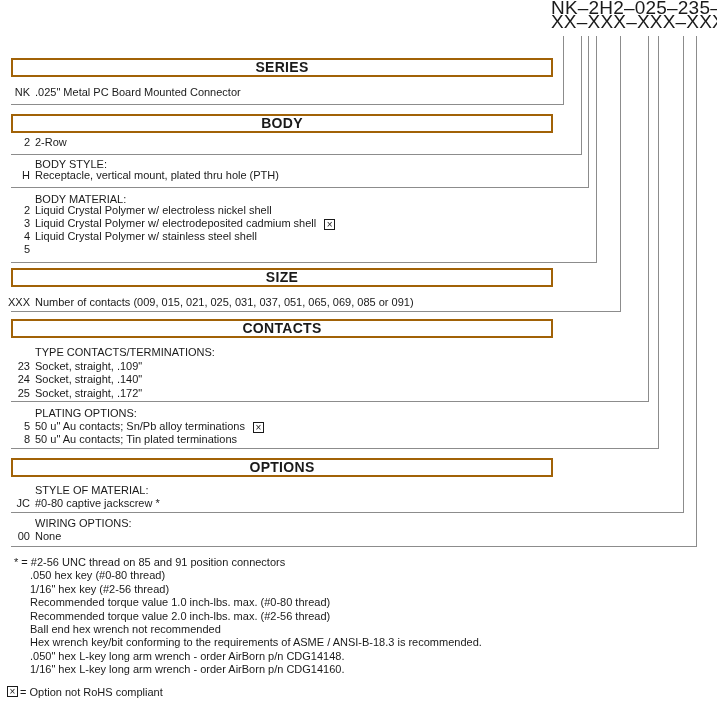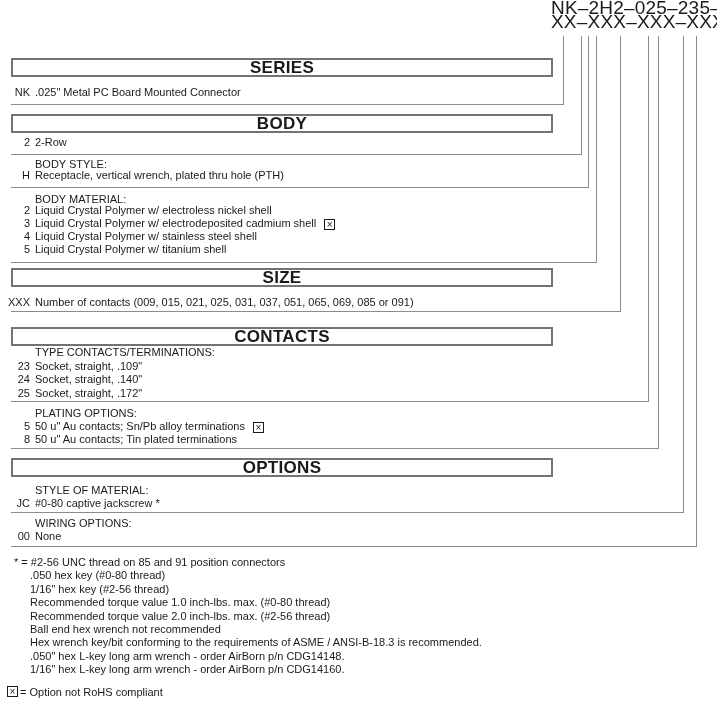--- a/index.html
+++ b/index.html
@@ -1,22 +1,22 @@
 <!DOCTYPE html>
 <html><head>
 <meta charset="utf-8">
 <style>
   html,body{margin:0;padding:0}
   body{width:717px;height:702px;background:#ffffff;position:relative;overflow:hidden;
        font-family:"Liberation Sans",sans-serif;color:#1a1a1a;}
   #lines{position:absolute;left:0;top:0;pointer-events:none}
   .conn{fill:none;stroke:#8c8c8c;stroke-width:1;shape-rendering:crispEdges}
   .pn{position:absolute;left:551px;font-size:19px;line-height:14px;white-space:pre;letter-spacing:.2px}
-  .hdr{position:absolute;left:11px;width:538px;height:15px;border:2px solid #737373;background:#fff;
-       text-align:center;font-size:17px;font-weight:bold;line-height:15px;letter-spacing:.3px}
+  .hdr{position:absolute;left:11px;width:538px;height:15px;border:2px solid #a16207;background:#fff;
+       text-align:center;font-size:14px;font-weight:bold;line-height:15px;letter-spacing:.3px}
   .line{position:absolute;left:0;width:717px;height:13px;font-size:11px;line-height:13px;white-space:nowrap}
   .code{position:absolute;left:5px;width:25px;text-align:right}
   .desc{position:absolute;left:35px}
   .nrohs{display:inline-block;width:9px;height:9px;border:1px solid #1a1a1a;margin-left:8px;
          vertical-align:-1px;text-align:center;font-size:10px;line-height:9px}
   .nrohs::before{content:"×"}
   .fns{position:absolute;left:14px;top:556px;font-size:11px;line-height:13.4px;white-space:nowrap}
   .fn.ind{padding-left:16px}
   .legend{position:absolute;top:686px;left:0;width:601px;height:13px;font-size:11px;line-height:12px}
   .legend .nrohs{position:absolute;left:7px;top:0;margin:0}
@@ -49,49 +49,48 @@
 <div class="hdr" style="top:114px">BODY</div>
 <div class="line" style="top:136px">
   <span class="code">2</span>
   <span class="desc">2-Row</span>
 </div>
 <div class="line" style="top:158px">
   <span class="desc">BODY STYLE:</span>
 </div>
 <div class="line" style="top:169px">
   <span class="code">H</span>
-  <span class="desc">Receptacle, vertical wrench, plated thru hole (PTH)</span>
+  <span class="desc">Receptacle, vertical mount, plated thru hole (PTH)</span>
 </div>
 <div class="line" style="top:193px">
   <span class="desc">BODY MATERIAL:</span>
 </div>
 <div class="line" style="top:203.5px">
   <span class="code">2</span>
   <span class="desc">Liquid Crystal Polymer w/ electroless nickel shell</span>
 </div>
 <div class="line" style="top:216.8px">
   <span class="code">3</span>
   <span class="desc"><span>Liquid Crystal Polymer w/ electrodeposited cadmium shell</span><span class="nrohs"></span></span>
 </div>
 <div class="line" style="top:230.1px">
   <span class="code">4</span>
   <span class="desc">Liquid Crystal Polymer w/ stainless steel shell</span>
 </div>
 <div class="line" style="top:243.4px">
   <span class="code">5</span>
-  <span class="desc">Liquid Crystal Polymer w/ titanium shell</span>
 </div>
 
 <div class="hdr" style="top:268px">SIZE</div>
 <div class="line" style="top:296px">
   <span class="code">XXX</span>
   <span class="desc">Number of contacts (009, 015, 021, 025, 031, 037, 051, 065, 069, 085 or 091)</span>
 </div>
 
-<div class="hdr" style="top:327px">CONTACTS</div>
+<div class="hdr" style="top:319px">CONTACTS</div>
 <div class="line" style="top:346px">
   <span class="desc">TYPE CONTACTS/TERMINATIONS:</span>
 </div>
 <div class="line" style="top:360px">
   <span class="code">23</span>
   <span class="desc">Socket, straight, .109"</span>
 </div>
 <div class="line" style="top:373.4px">
   <span class="code">24</span>
   <span class="desc">Socket, straight, .140"</span>

